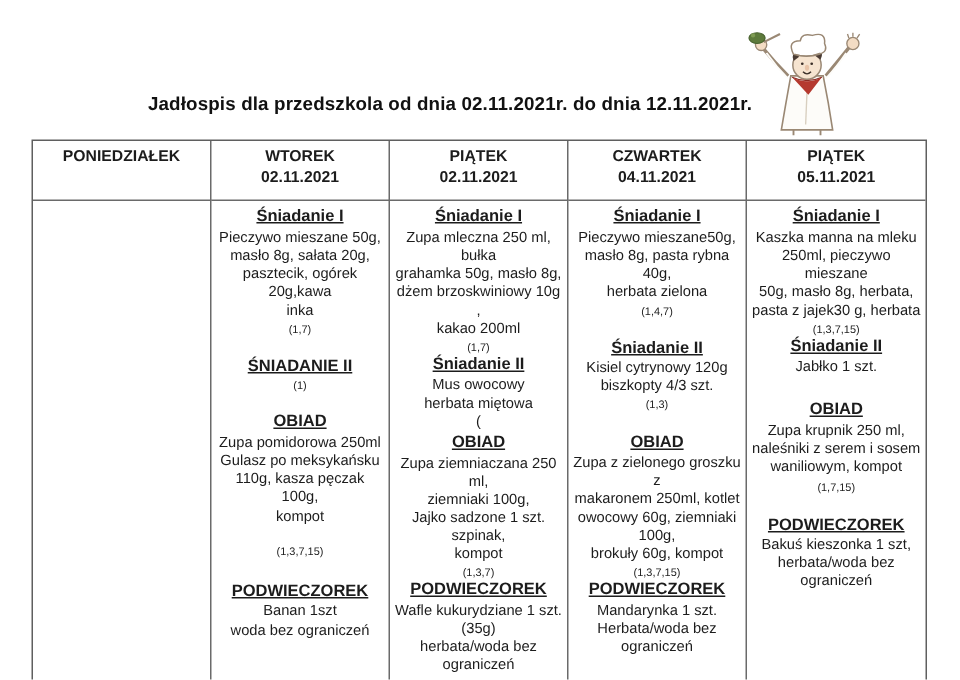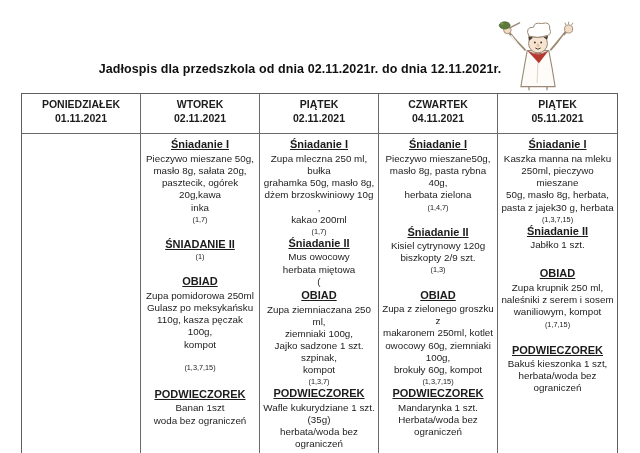--- a/index.html
+++ b/index.html
@@ -80,21 +80,20 @@
     <path d="M41 18 Q50 21 60 17" fill="none" stroke="#9a8874" stroke-width="0.8"></path>
 
     <path d="M39 35 Q50 41 61 35 L51 48 Z" fill="#b5392f"></path>
     <path d="M39 35 Q50 40 61 35" fill="none" stroke="#8d2b23" stroke-width="0.8"></path>
   </svg>
 
   <div class="menu-table">
     <div class="trow">
         <div class="hcell">
           <div>PONIEDZIAŁEK</div>
-          <div>01.11.2021</div>
         </div>
         <div class="hcell">
           <div>WTOREK</div>
           <div>02.11.2021</div>
         </div>
         <div class="hcell">
           <div>PIĄTEK</div>
           <div>02.11.2021</div>
         </div>
         <div class="hcell">
@@ -156,21 +155,21 @@
         </div>
         <div class="bcell">
           <div class="mh">Śniadanie I</div>
           <div class="mp">Pieczywo mieszane50g,
 masło 8g, pasta rybna 40g,
 herbata zielona</div>
           <div class="mn">(1,4,7)</div>
           <div class="mg" style="height: 13px;"></div>
           <div class="mh">Śniadanie II</div>
           <div class="mp">Kisiel cytrynowy 120g
-biszkopty 2/9 szt.</div>
+biszkopty 4/3 szt.</div>
           <div class="mn">(1,3)</div>
           <div class="mg" style="height: 13px;"></div>
           <div class="mh">OBIAD</div>
           <div class="mp">Zupa z zielonego groszku z
 makaronem 250ml, kotlet
 owocowy 60g, ziemniaki 100g,
 brokuły 60g, kompot</div>
           <div class="mn">(1,3,7,15)</div>
           <div class="mh">PODWIECZOREK</div>
           <div class="mp">Mandarynka 1 szt.

